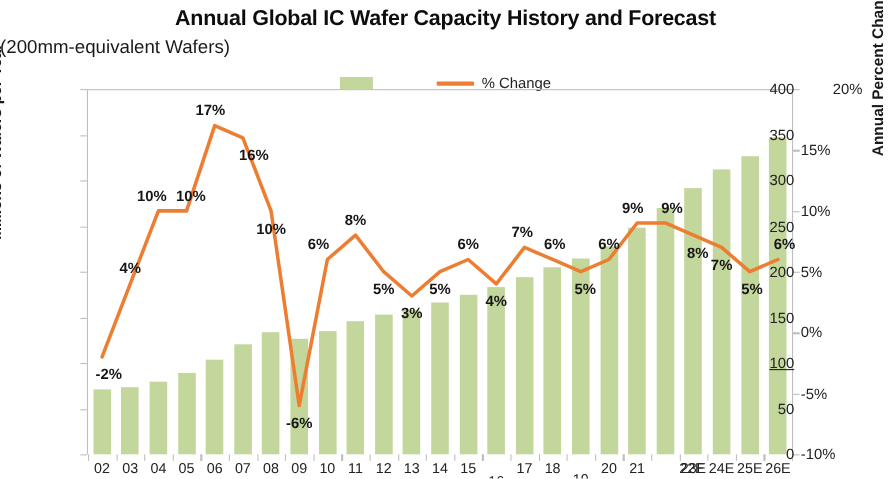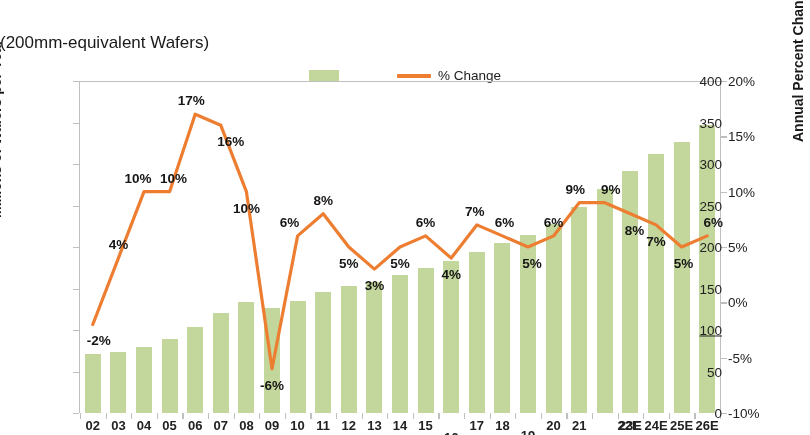--- a/index.html
+++ b/index.html
@@ -57,35 +57,36 @@
     font-size:14px;font-weight:bold;color:#1a1a1a;white-space:nowrap;
   }
   .axis-title-right{
     position:absolute;left:790px;top:142px;
     transform:rotate(-90deg);transform-origin:0 0;
     font-size:14px;font-weight:bold;color:#1a1a1a;white-space:nowrap;
   }
 
   .bar{position:absolute;bottom:0;background:#c3d69b;}
   .xlabel{
-    position:absolute;top:418px;font-size:13px;font-weight:bold;color:#222;
+    position:absolute;top:418px;font-size:13px;font-weight:normal;color:#222;
     text-align:center;transform:translateX(-50%);white-space:nowrap;
   }
 
   .pct-label{
     position:absolute;font-size:13.5px;font-weight:bold;color:#161616;
     transform:translate(-50%,-50%);white-space:nowrap;
   }
   svg.series{position:absolute;left:0;top:0;overflow:visible;}
 </style>
 </head>
 <body>
 
 <div id="chart-root">
 
+  <div class="title">Annual Global IC Wafer Capacity History and Forecast</div>
   <div class="subtitle">(200mm-equivalent Wafers)</div>
 
   <div class="legend">
     <div class="legend-item">
       <span class="legend-swatch" id="lg-swatch" style="background: rgb(195, 214, 155);"></span>
     </div>
     <div class="legend-item">
       <span class="legend-line" id="lg-line" style="background: rgb(237, 125, 49);"></span>
       <span>% Change</span>
     </div>
@@ -172,21 +173,21 @@
 
 <div class="ytick-label" style="top: 81px;">400</div>
     <div class="ytick-label" style="top: 122.5px;">350</div>
     <div class="ytick-label" style="top: 164px;">300</div>
     <div class="ytick-label" style="top: 205.5px;">250</div>
     <div class="ytick-label" style="top: 247px;">200</div>
     <div class="ytick-label" style="top: 288.5px;">150</div>
     <div class="ytick-label" style="top: 330px; text-decoration: underline;">100</div>
     <div class="ytick-label" style="top: 371.5px;">50</div>
     <div class="ytick-label" style="top: 413px;">0</div>
-    <div class="ytick-label-right" style="top: 81px;">20%</div>
+    <div class="ytick-label-right" style="top: 81px; margin-left: 29px;">20%</div>
     <div class="ytick-label-right" style="top: 136.333px;">15%</div>
     <div class="ytick-label-right" style="top: 191.667px;">10%</div>
     <div class="ytick-label-right" style="top: 247px;">5%</div>
     <div class="ytick-label-right" style="top: 302.333px;">0%</div>
     <div class="ytick-label-right" style="top: 357.667px;">-5%</div>
     <div class="ytick-label-right" style="top: 413px;">-10%</div>
     <div class="xlabel" style="left: 92.8px;">02</div>
     <div class="xlabel" style="left: 118.4px;">03</div>
     <div class="xlabel" style="left: 144px;">04</div>
     <div class="xlabel" style="left: 169.6px;">05</div>

